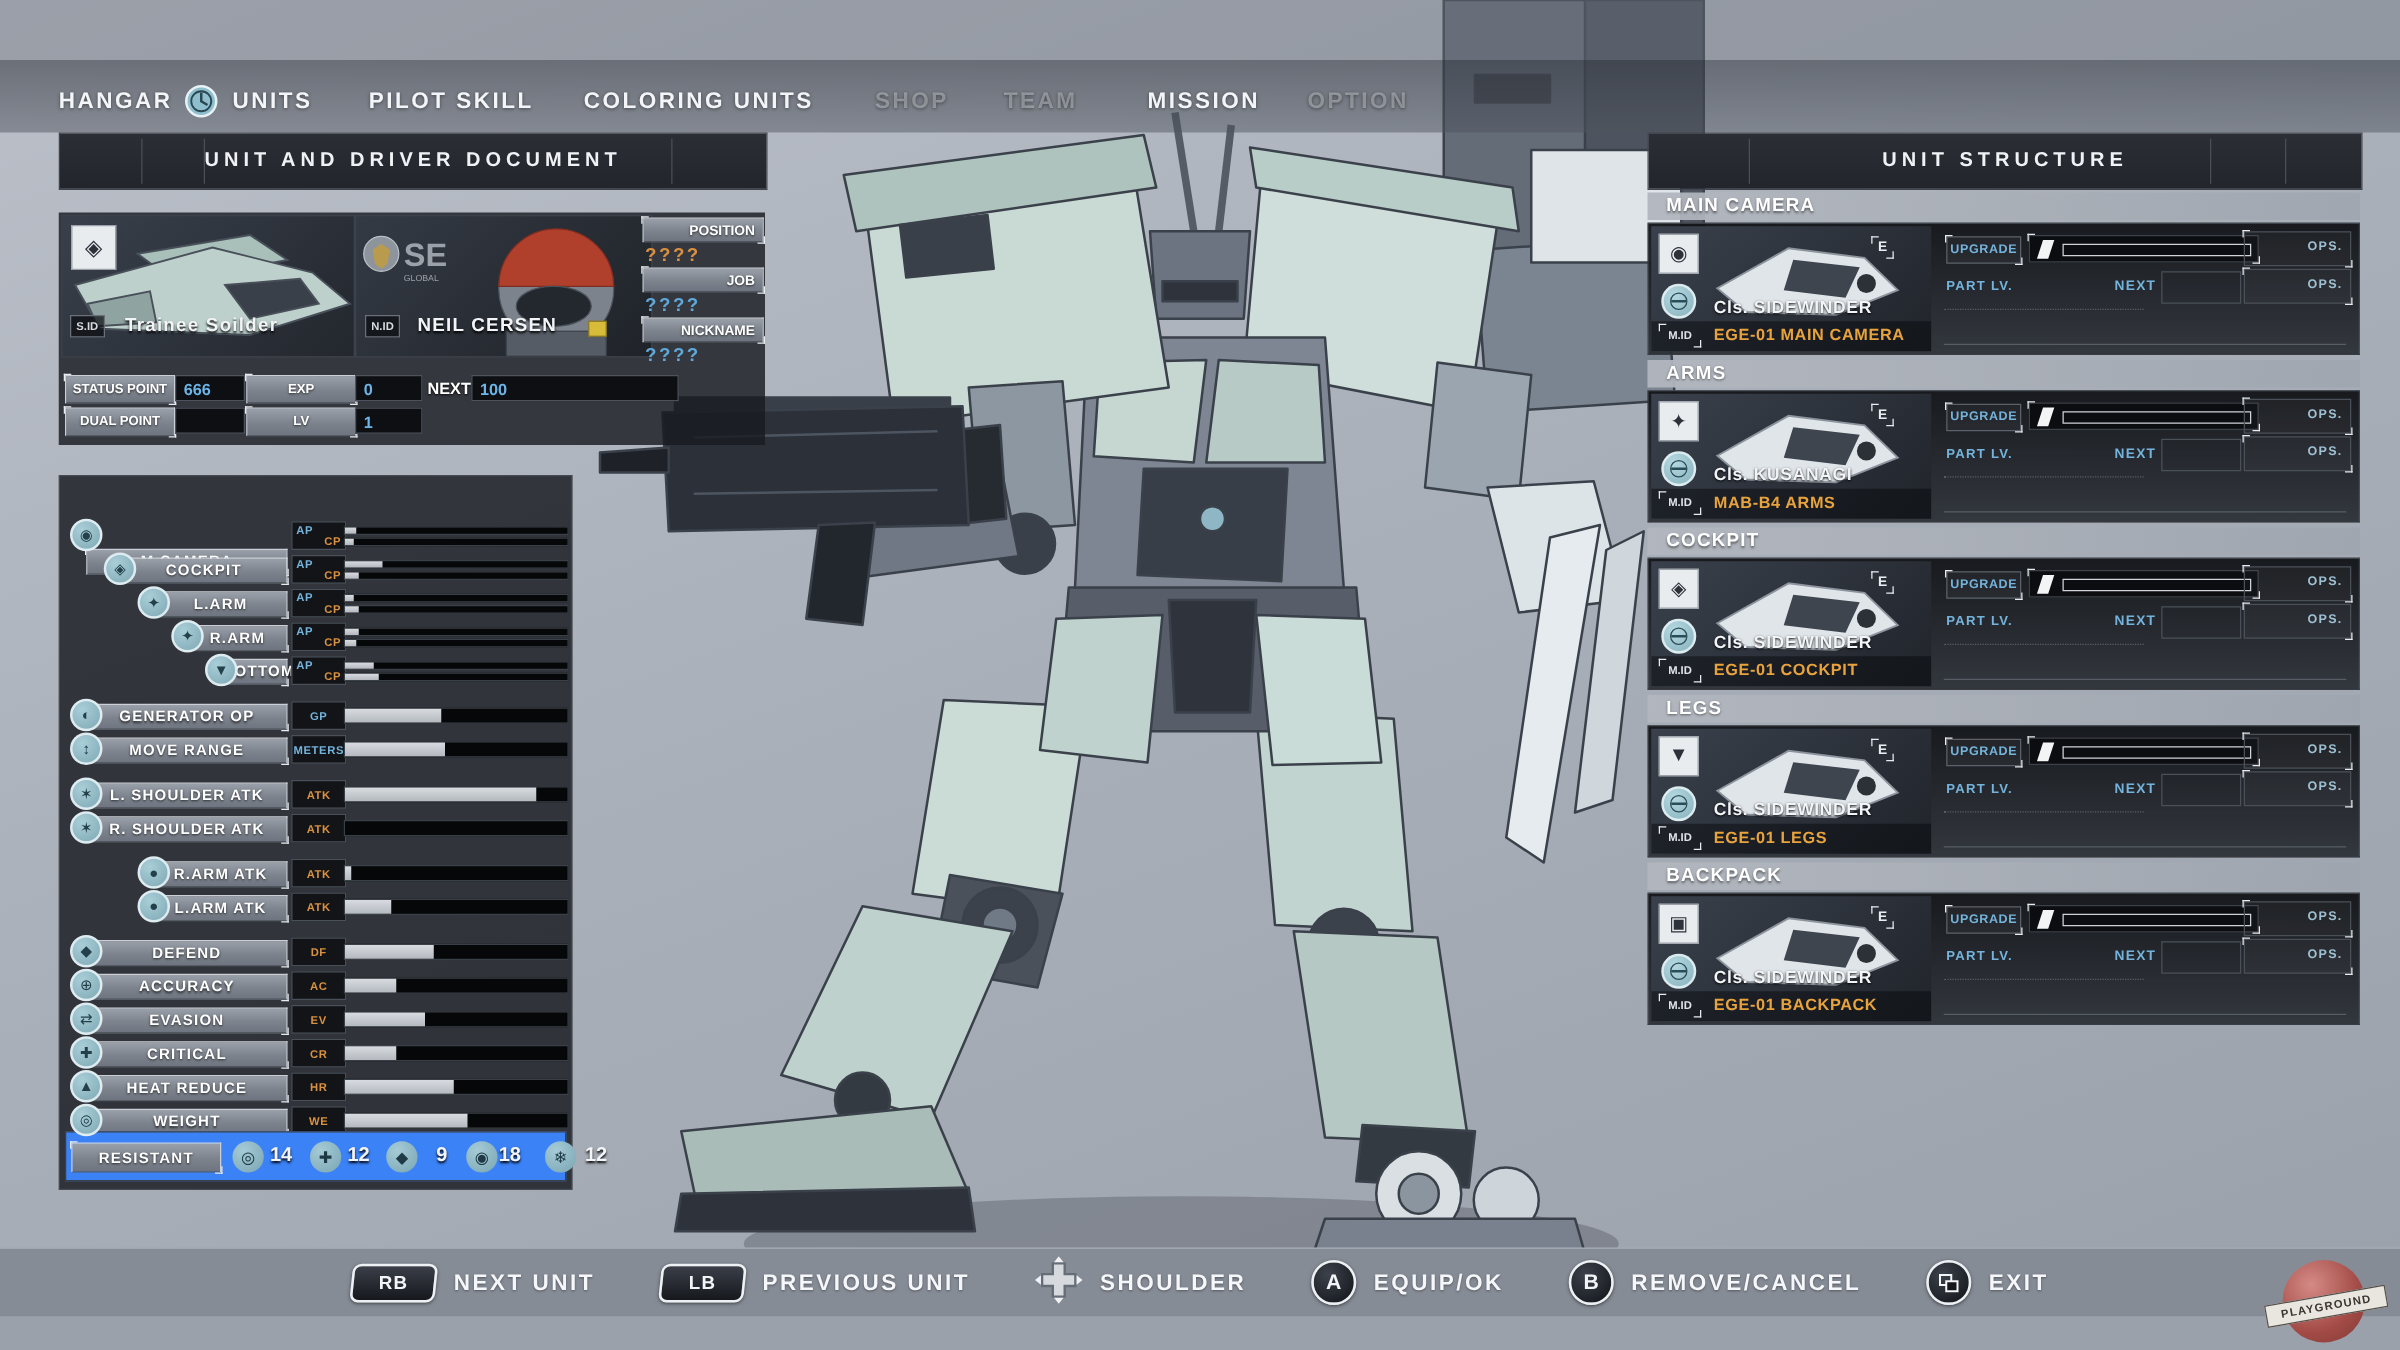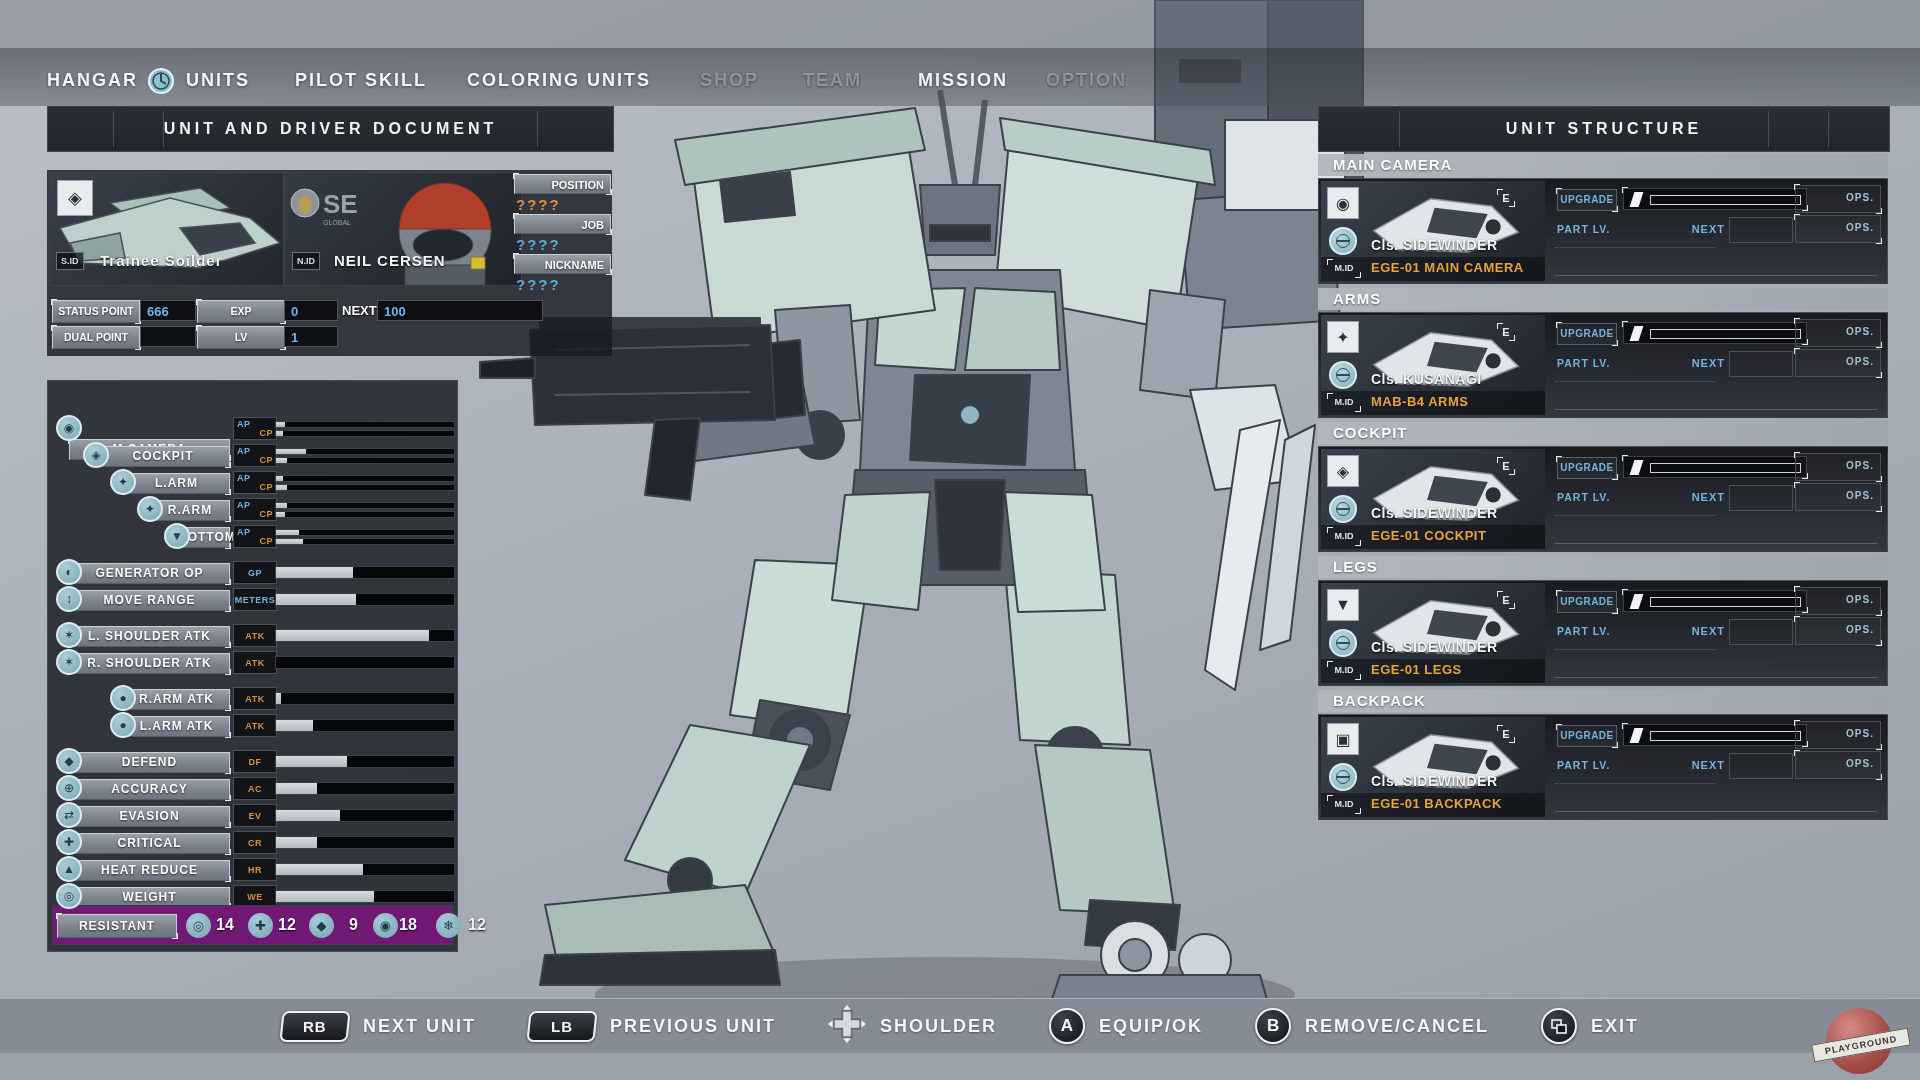--- a/index.html
+++ b/index.html
@@ -59,21 +59,21 @@
   .cs-tag{position:absolute;left:177px;top:0;width:44px;height:23px;background:#121418;border:1px solid #4a505a;box-sizing:border-box;}
   .cs-tag span{position:absolute;font-size:9px;font-weight:bold;letter-spacing:.5px;}
   .tag-blue{color:#74b4dc;} .tag-orange{color:#d9913f;}
   .cs-tag .t0{left:3px;top:1px;} .cs-tag .t1{right:3px;bottom:1px;}
   .cs-tag.single span{left:0;right:0;top:0;bottom:0;display:flex;align-items:center;justify-content:center;position:absolute;}
   .cs-bars{position:absolute;left:219px;top:0;width:180px;height:23px;display:flex;flex-direction:column;justify-content:center;gap:2px;}
   .cs-bar{height:7px;background:#060708;border:1px solid #3a4047;box-sizing:border-box;}
   .cs-bars.single .cs-bar{height:13px;}
   .cs-fill{height:100%;background:linear-gradient(180deg,#d8dce1,#b4b9bf);}
   
-  #resist-bar{position:absolute;left:4px;bottom:6px;width:401px;height:40px;background:#701a75;border:1px solid #3a4047;box-sizing:border-box;}
+  #resist-bar{position:absolute;left:4px;bottom:6px;width:401px;height:40px;background:#3b82f6;border:1px solid #3a4047;box-sizing:border-box;}
   #resist-plate{position:absolute;left:4px;top:8px;width:118px;height:22px;font-size:12px;line-height:22px;text-align:center;letter-spacing:1px;}
   .resist-icon{position:absolute;top:7px;width:25px;height:25px;border-radius:50%;
                background:radial-gradient(circle at 35% 30%,#a5cbd6,#7aa5b2);color:#1e3a44;
                display:flex;align-items:center;justify-content:center;font-size:13px;}
   .resist-val{position:absolute;top:10px;color:#f2f4f7;font-size:16px;font-weight:bold;text-shadow:0 1px 2px #000;}
   
   #us-header{left:1318px;top:106px;width:570px;height:44px;background:linear-gradient(180deg,#2b2e35,#22252b);
              border:1px solid #40454d;z-index:5;display:flex;align-items:center;justify-content:center;}
   #us-header .seg{position:absolute;top:4px;bottom:4px;width:1px;background:#4a4f57;}
   #us-title{color:#f0f2f5;font-size:16px;letter-spacing:4px;font-weight:bold;}

